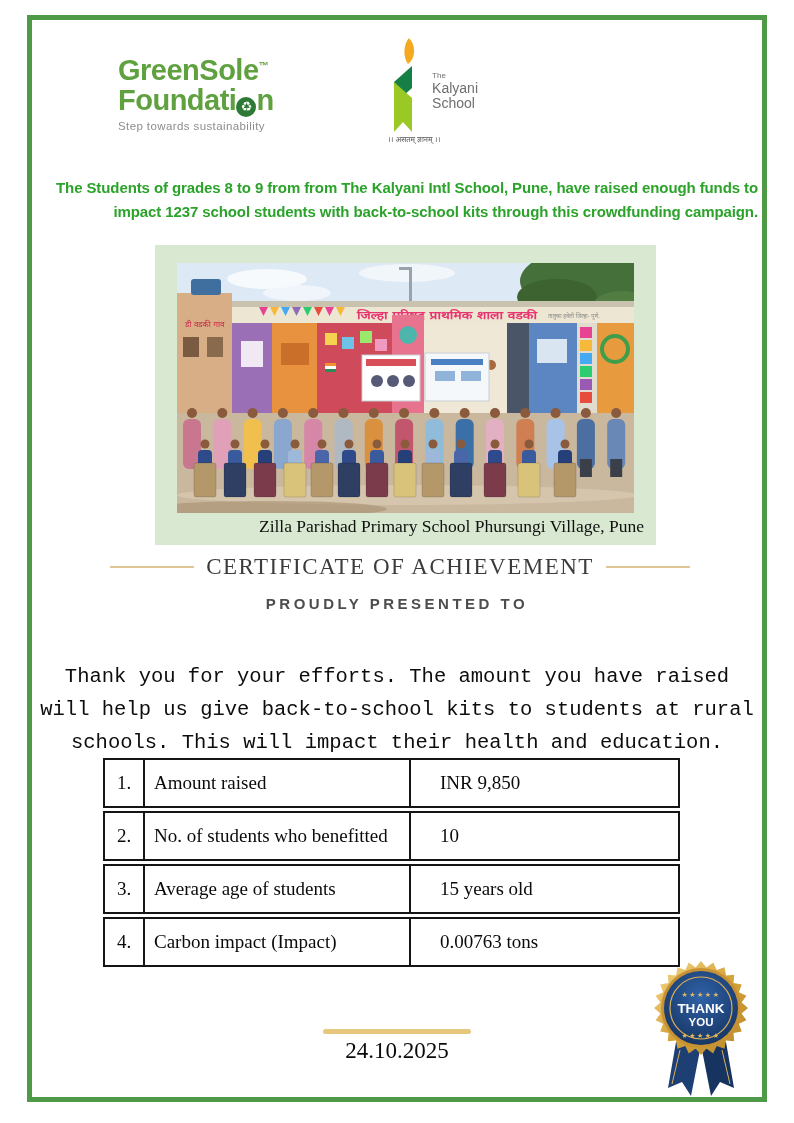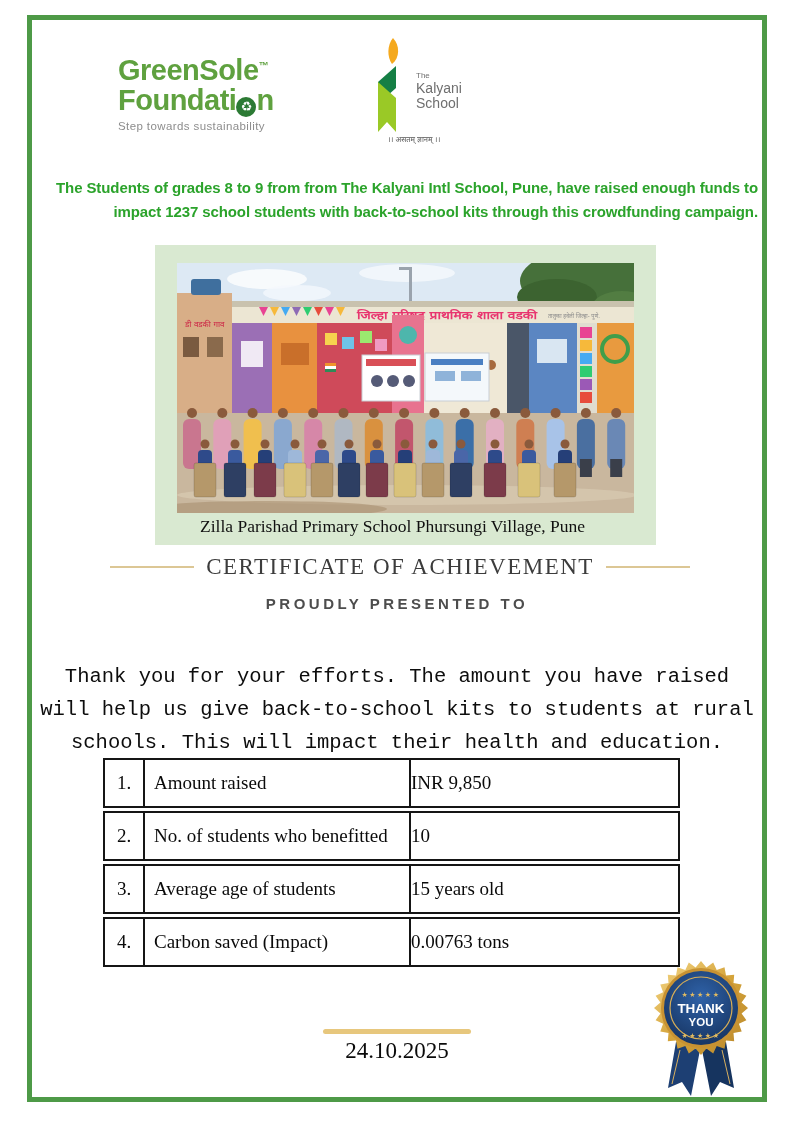--- a/index.html
+++ b/index.html
@@ -11,57 +11,57 @@
   
   .gs-logo{position:absolute;left:118px;top:56px;width:170px;color:#5fa13f;}
   .gs-name{font-size:29px;font-weight:700;letter-spacing:-0.5px;line-height:1.02;}
   .gs-name sup{font-size:10px;letter-spacing:0;}
   .o-badge{display:inline-block;width:20px;height:20px;border-radius:50%;
            background:#2c7a34;color:#fff;font-size:13px;line-height:20px;
            text-align:center;font-weight:400;position:relative;top:1px;}
   .gs-tagline{margin-top:4px;font-size:11.5px;color:#8d8d8d;letter-spacing:0.4px;font-weight:400;}
 
   .ks-logo{position:absolute;left:350px;top:36px;width:128px;}
-  .ks-row{display:flex;align-items:flex-start;justify-content:center;gap:6px;}
+  .ks-row{display:flex;align-items:flex-start;justify-content:flex-end;gap:6px;}
   .ks-text{margin-top:36px;color:#6f6f6f;line-height:1.1;}
   .ks-the{font-size:8px;}
   .ks-big{font-size:14px;}
   .ks-motto{text-align:center;font-size:7.5px;color:#555;margin-top:0px;}
 
   .fd-logo{position:absolute;left:508px;top:46px;width:180px;}
 
   
   .statement{position:absolute;left:36px;right:36px;top:176px;text-align:right;
              font-size:15px;font-weight:700;color:#2ba32b;line-height:1.6;letter-spacing:-0.1px;}
 
   
   .photo-frame{position:absolute;left:155px;top:245px;width:501px;height:300px;background:#d9e9d1;}
   .photo{position:absolute;left:22px;top:18px;width:457px;height:250px;background:#dde9f4;overflow:hidden;}
-  .photo-caption{position:absolute;left:0;right:12px;top:271px;text-align:left;
+  .photo-caption{position:absolute;left:0;right:12px;top:271px;text-align:right;
                  font-family:"Liberation Serif",serif;font-size:17.5px;color:#101010;padding-left:45px;}
 
   
   .cert-heading{position:absolute;left:110px;right:104px;top:554px;display:flex;align-items:center;gap:12px;}
   .cert-heading .rule{flex:1;height:2px;background:#dcc795;}
   .cert-heading .txt{font-family:"Liberation Serif",serif;font-size:23px;color:#3c3c3c;
                      letter-spacing:1.5px;white-space:nowrap;}
   .presented{position:absolute;left:0;right:0;top:595px;text-align:center;
              font-size:15px;font-weight:600;letter-spacing:3.5px;color:#4d4d4d;}
   .recipient{position:absolute;left:0;right:0;top:612px;text-align:center;
              font-family:"Liberation Serif",serif;font-size:31px;color:#3e8e3e;letter-spacing:1px;}
   .message{position:absolute;left:40px;right:40px;top:660px;text-align:center;
            font-family:Liberation Mono, monospace;font-size:20.5px;color:#0d0d0d;line-height:1.62;}
 
   
   .stats{position:absolute;left:103px;top:758px;width:577px;}
   .srow{display:flex;height:46px;border:2px solid #151515;margin-bottom:3px;
         font-family:"Liberation Serif",serif;font-size:19px;color:#0a0a0a;background:#fff;}
   .c-num{width:38px;border-right:2px solid #151515;display:flex;align-items:center;justify-content:center;}
   .c-label{width:255px;border-right:2px solid #151515;display:flex;align-items:center;padding-left:9px;}
-  .c-val{flex:1;display:flex;align-items:center;padding-left:0;}
+  .c-val{flex:1;display:flex;align-items:center;padding-left:29px;}
 
   
   .date-bar{position:absolute;left:323px;top:1029px;width:148px;height:5px;border-radius:3px;background:#e7c77d;}
   .date-text{position:absolute;left:0;right:0;top:1038px;text-align:center;
              font-family:"Liberation Serif",serif;font-size:23px;color:#0a0a0a;}
   .badge{position:absolute;left:642px;top:956px;width:118px;height:142px;}
 </style>
 </head>
 <body>
 
@@ -278,21 +278,21 @@
       <div class="c-label">No. of students who benefitted</div>
       <div class="c-val">10</div>
     </div>
     <div class="srow">
       <div class="c-num">3.</div>
       <div class="c-label">Average age of students</div>
       <div class="c-val">15 years old</div>
     </div>
     <div class="srow">
       <div class="c-num">4.</div>
-      <div class="c-label">Carbon saved (Impact)</div>
+      <div class="c-label">Carbon impact (Impact)</div>
       <div class="c-val">0.00763 tons</div>
     </div>
   </div>
 
   <div class="date-bar"></div>
   <div class="date-text">24.10.2025</div>
 
   <svg class="badge" viewBox="0 0 118 142">
     <defs>
       <linearGradient id="goldGrad" x1="0" y1="0" x2="1" y2="1">

